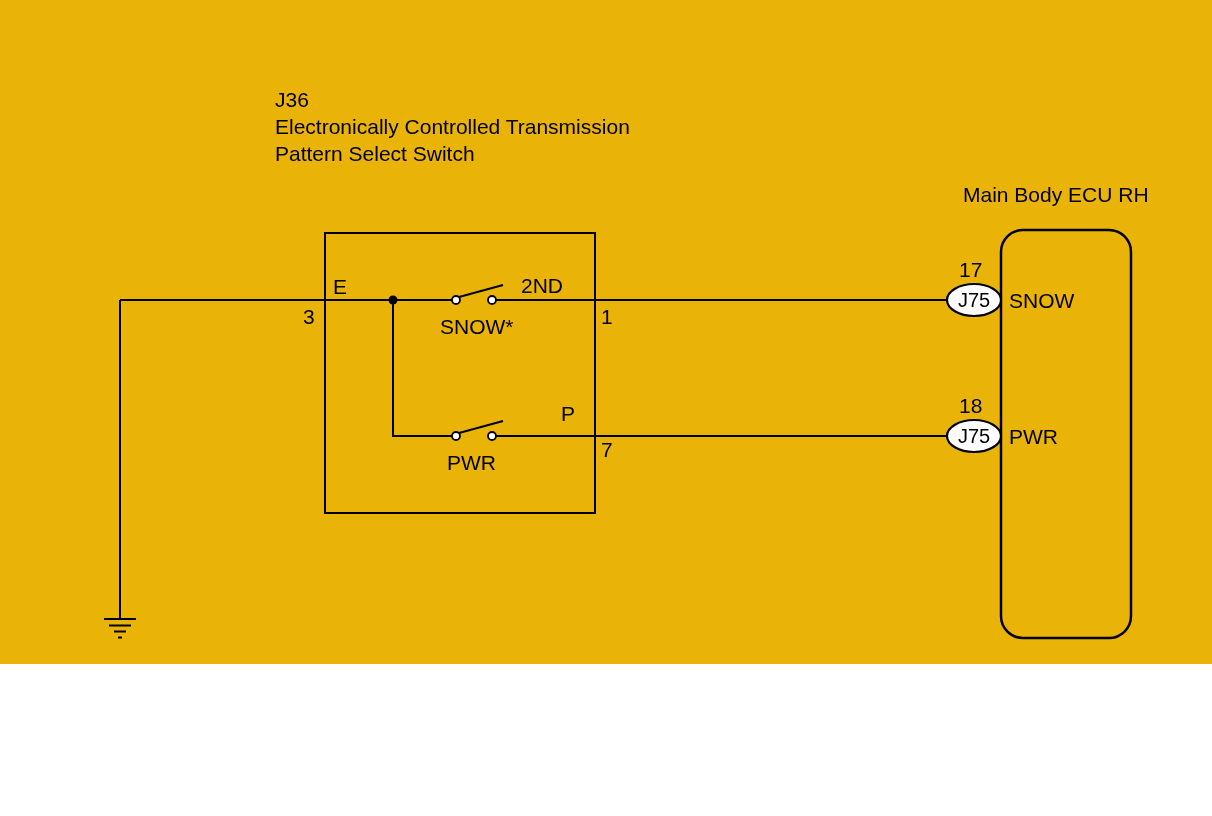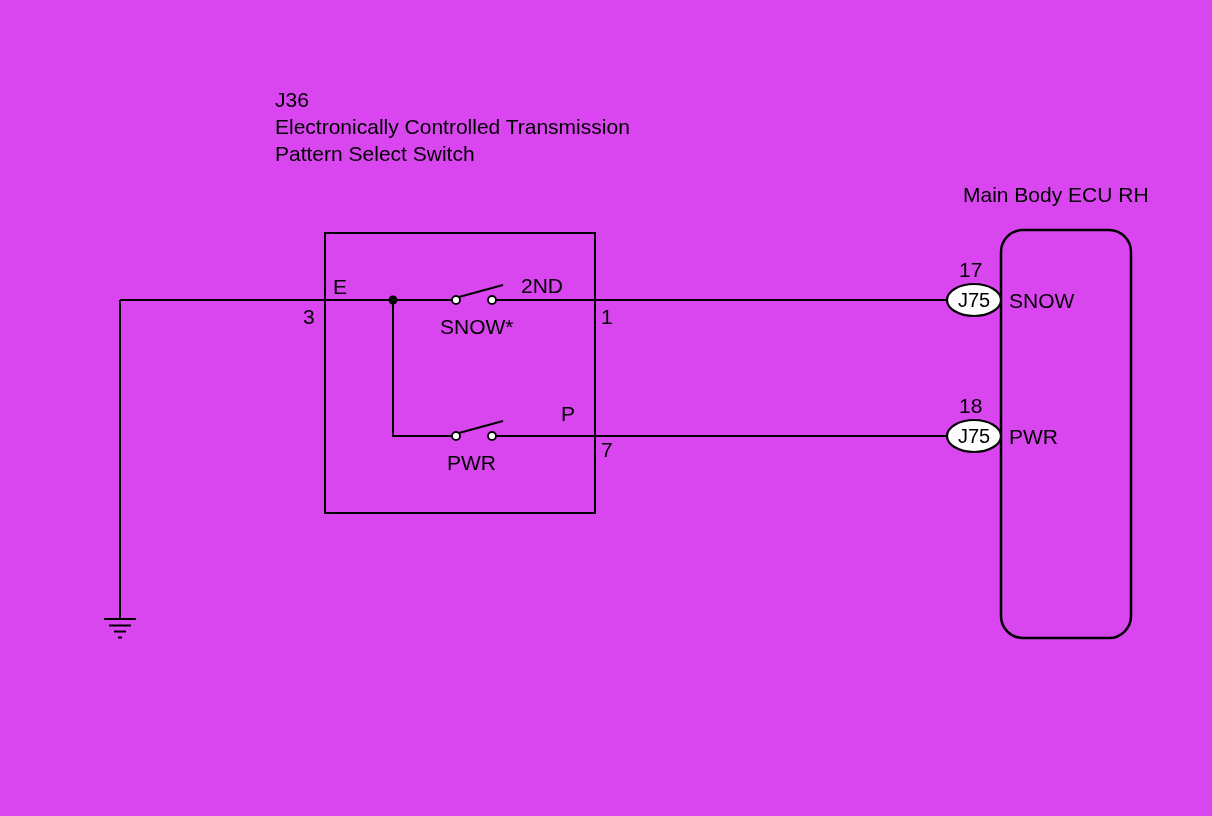--- a/index.html
+++ b/index.html
@@ -3,22 +3,22 @@
 <meta charset="utf-8">
 <style>
   html, body {
     margin: 0;
     padding: 0;
     background: #ffffff;
   }
   .stage {
     position: relative;
     width: 1212px;
-    height: 816px;
-    background: #d946ef;
+    height: 664px;
+    background: #eab308;
     overflow: hidden;
     font-family: "Liberation Sans", sans-serif;
   }
   svg { display: block; }
   .lbl {
     font-family: "Liberation Sans", sans-serif;
     font-size: 21px;
     fill: #000000;
   }
   .lbl-connector {

